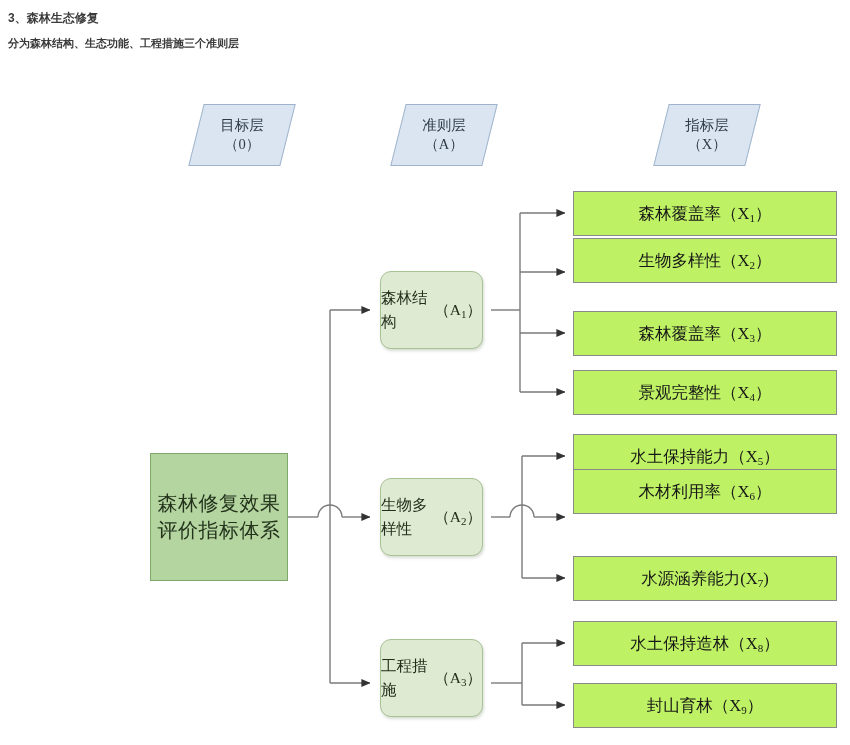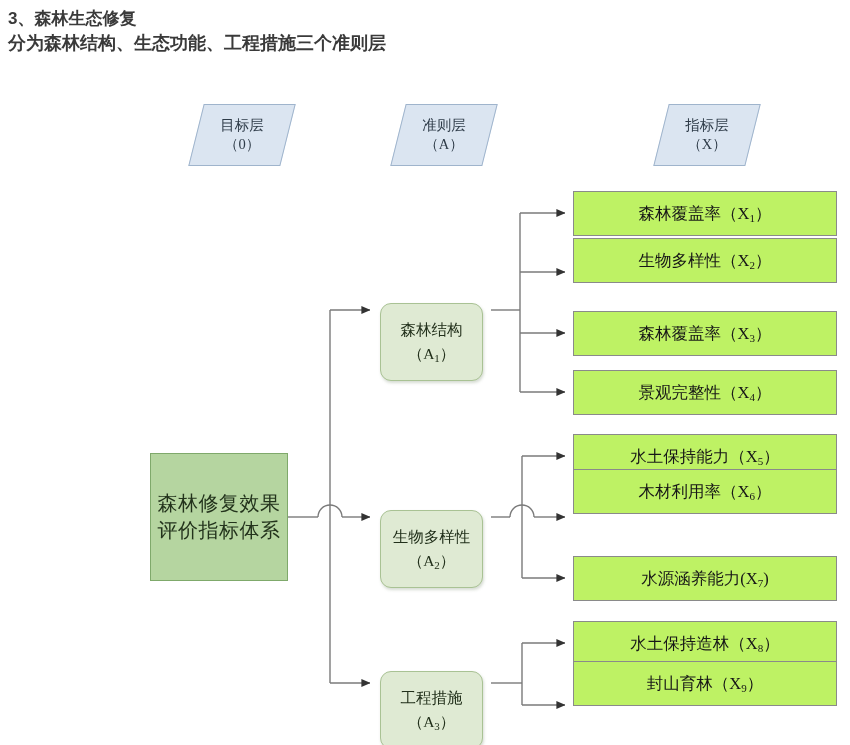--- a/index.html
+++ b/index.html
@@ -19,25 +19,25 @@
   #heading {
     position: absolute;
     left: 8px;
     top: 6px;
     width: 700px;
   }
   .head-line {
     font-family: "Liberation Sans", "DejaVu Sans", sans-serif;
     font-weight: bold;
     color: #3a3a3a;
-    font-size: 17px;
+    font-size: 12px;
     line-height: 25px;
     white-space: nowrap;
   }
-  .head-line.l2 { font-size: 18px; }
+  .head-line.l2 { font-size: 11px; }
 
   
   #wires {
     position: absolute;
     left: 0;
     top: 0;
     width: 850px;
     height: 745px;
     pointer-events: none;
   }
@@ -88,28 +88,27 @@
   
   .crit-box {
     position: absolute;
     width: 103px;
     height: 78px;
     background: #dfead3;
     border: 1px solid #a9c294;
     border-radius: 11px;
     box-sizing: border-box;
     display: flex;
-    flex-direction: column;
+    flex-direction: row;
     align-items: center;
     justify-content: center;
     color: #22301b;
     font-size: 15.5px;
     line-height: 24px;
     box-shadow: 1px 2px 3px rgba(120,140,110,0.30);
-    margin-top: 32px;
   }
 
   
   .ind-box {
     position: absolute;
     left: 573px;
     width: 264px;
     height: 45px;
     background: #bef264;
     border: 1px solid #8a8a8a;
@@ -240,15 +239,15 @@
 </div>
 <div class="ind-box" style="top:469px;">
   <span><span>木材利用率（X</span><sub>6</sub><span>）</span></span>
 </div>
 <div class="ind-box" style="top:556px;">
   <span><span>水源涵养能力(X</span><sub>7</sub><span>)</span></span>
 </div>
 <div class="ind-box" style="top:621px;">
   <span><span>水土保持造林（X</span><sub>8</sub><span>）</span></span>
 </div>
-<div class="ind-box" style="top:661px;">
+<div class="ind-box" style="top:683px;">
   <span><span>封山育林（X</span><sub>9</sub><span>）</span></span>
 </div>
 
 </body></html>

